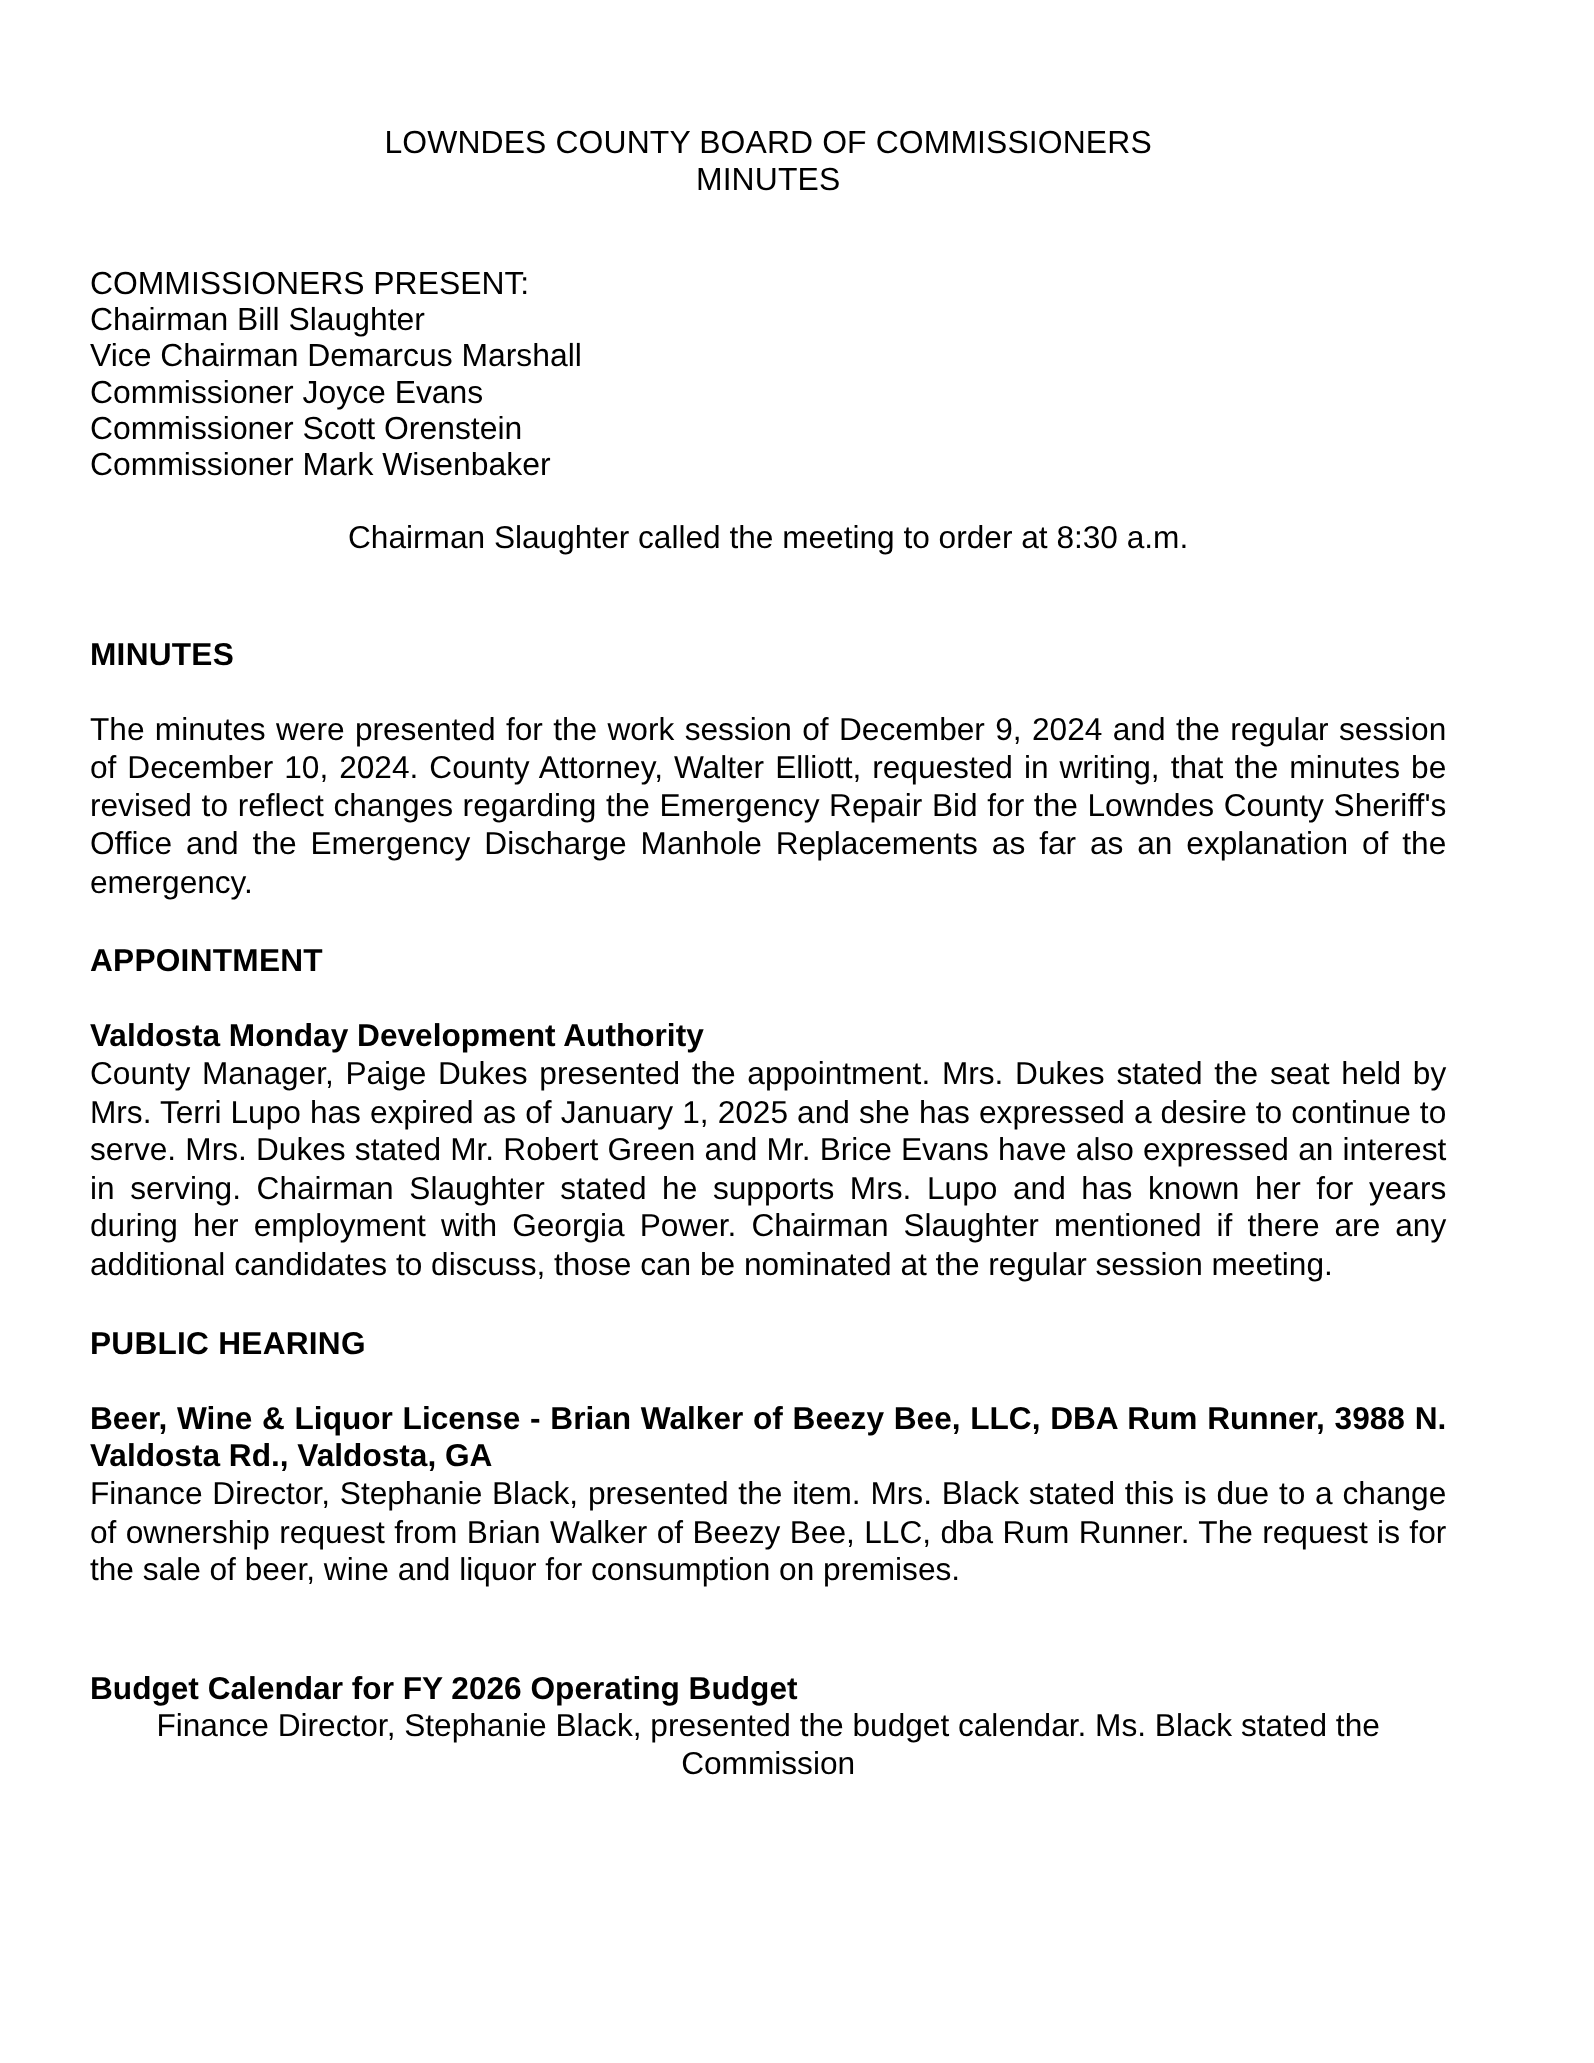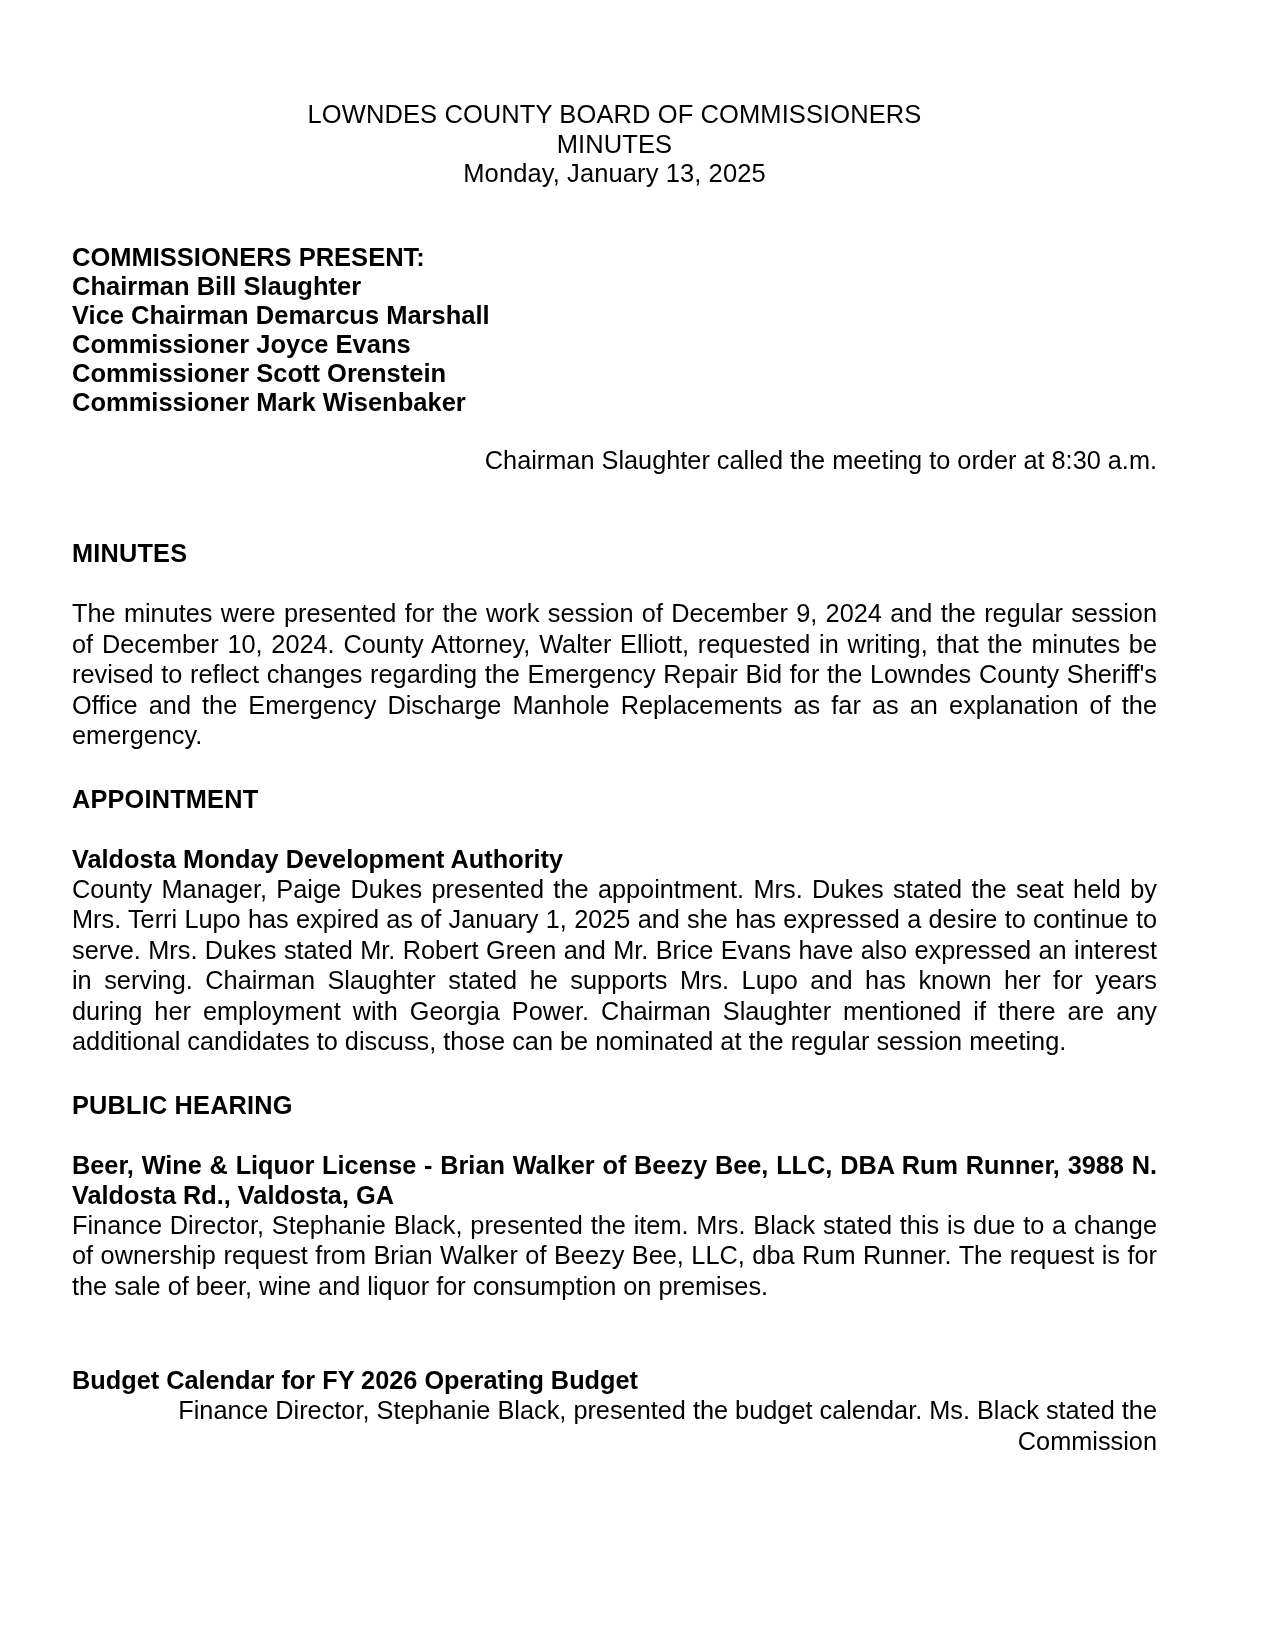--- a/index.html
+++ b/index.html
@@ -33,30 +33,30 @@
     white-space: nowrap;
   }
   .spacer-lg { height: 54px; }
   .spacer-md { height: 28px; }
 
   .block-left {
     font-size: 25.5px;
     line-height: 29px;
     text-align: left;
   }
-  .block-left div { white-space: nowrap; font-weight: bold; }
+  .block-left div { white-space: nowrap; }
 
   .para {
     font-size: 25.3px;
     line-height: 30.5px;
     text-align: justify;
     text-justify: inter-word;
     margin: 0;
   }
-  .para.single { text-align: right; }
+  .para.single { text-align: center; }
 
   .section-heading {
     font-size: 25.3px;
     line-height: 29px;
     font-weight: bold;
     margin: 0;
     letter-spacing: 0.2px;
   }
   .sub-heading {
     font-size: 25.3px;
@@ -73,21 +73,20 @@
   .gap-section { height: 34px; }
 </style>
 </head>
 <body>
 
 <div class="page">
 
   <div class="doc-header">
     <div>LOWNDES COUNTY BOARD OF COMMISSIONERS</div>
     <div>MINUTES</div>
-    <div>Monday, January 13, 2025</div>
   </div>
 
   <div class="spacer-lg"></div>
 
   <div class="block-left">
     <div>COMMISSIONERS PRESENT:</div>
     <div>Chairman Bill Slaughter</div>
     <div>Vice Chairman Demarcus Marshall</div>
     <div>Commissioner Joyce Evans</div>
     <div>Commissioner Scott Orenstein</div>

